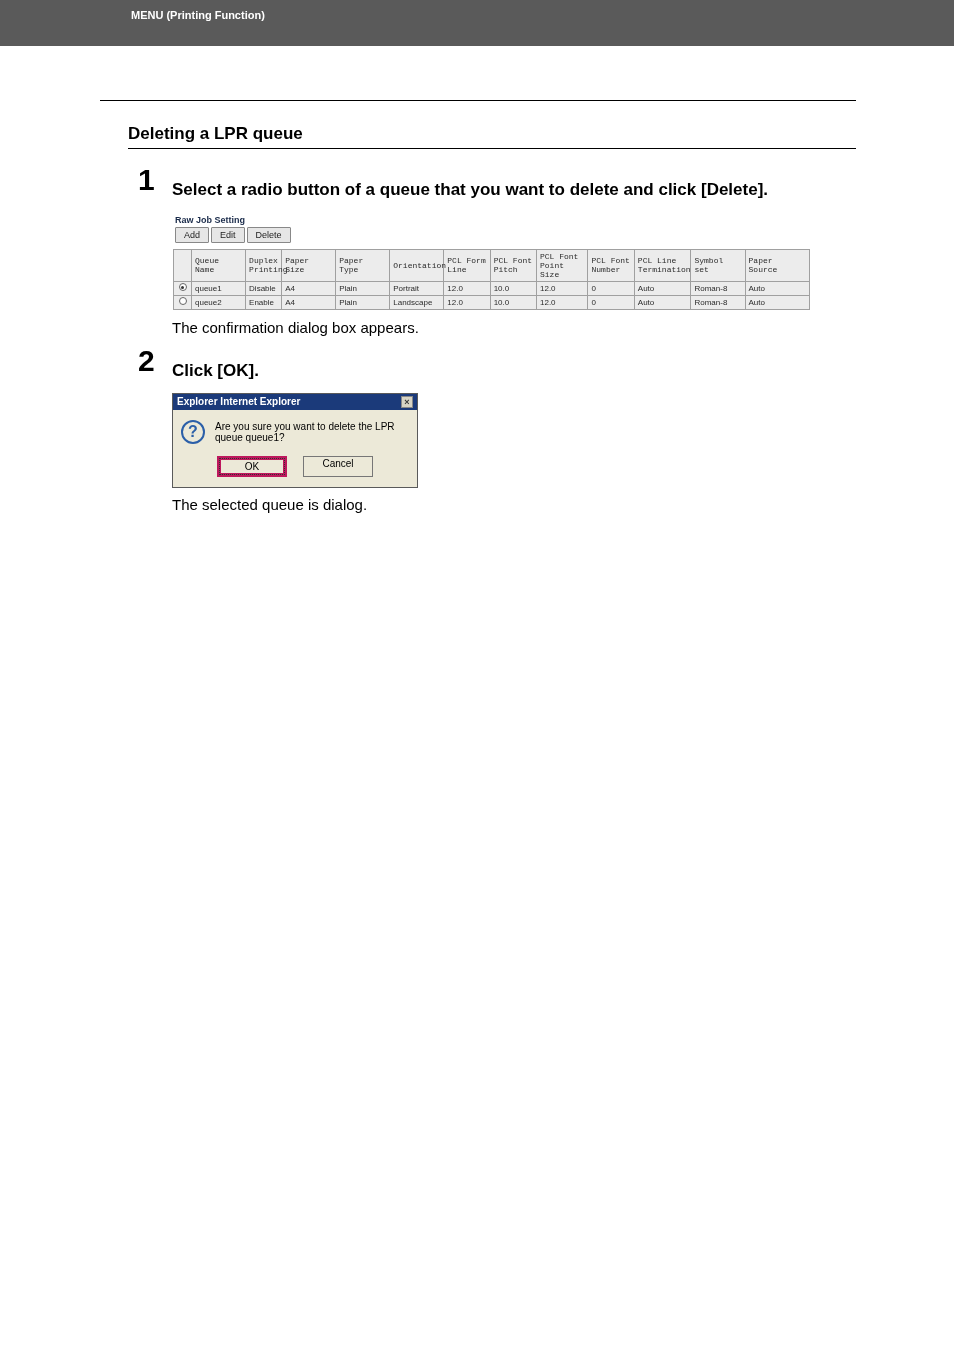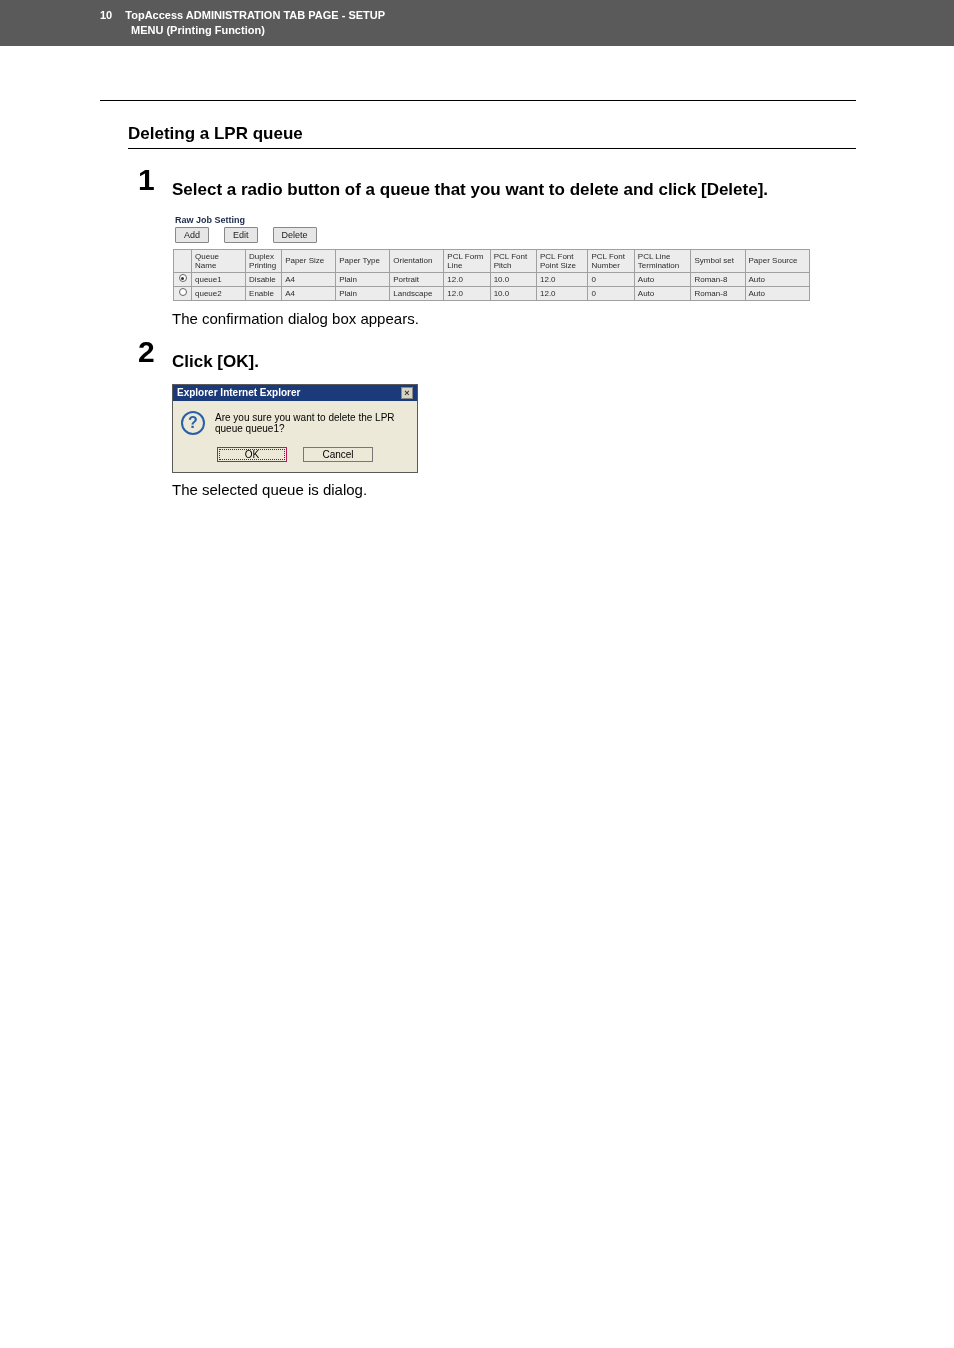--- a/index.html
+++ b/index.html
@@ -15,28 +15,28 @@
   .section-hr { width: 100%; height: 0; border-top: 1.5px solid #000; margin-top: 4px; }
   .step { display: flex; margin-top: 16px; }
   .step .num { font-size: 30px; font-weight: bold; width: 44px; flex: 0 0 44px; line-height: 1; padding-left: 10px; }
   .step .body { flex: 1 1 auto; }
   .step-title { font-size: 17px; font-weight: bold; margin-top: 14px; line-height: 1.35; }
   .caption { font-size: 15px; margin-top: 8px; }
 
   
   .rawjob { margin-top: 10px; background: #fff; border: 1px solid #fff; }
   .rawjob-title { font-size: 9px; font-weight: bold; color: #1a2b4a; padding: 2px 2px; }
-  .btnrow { display: flex; gap: 15px; padding: 0 2px 6px 2px; }
+  .btnrow { display: flex; gap: 2px; padding: 0 2px 6px 2px; }
   .btnrow .ui-btn {
     font-size: 9px; padding: 2px 8px; background: #e6e6e6; border: 1px solid #888;
     border-radius: 1px; cursor: pointer; color: #222;
   }
   .qtable { border-collapse: collapse; width: 637px; font-size: 8px; color: #2b2b2b; table-layout: fixed; }
   .qtable th, .qtable td { border: 1px solid #a0a0a0; padding: 2px 3px; text-align: left; background: #ececec; vertical-align: middle; }
-  .qtable th { font-weight: normal; }
+  .qtable th { font-weight: normal; font-family: Liberation Mono, monospace; }
   .qtable .radio-cell { width: 14px; text-align: center; padding: 1px; }
   .qtable .radio-dot { display:inline-block; width:8px; height:8px; border:1px solid #666; border-radius:50%; background:#fff; position:relative; }
   .qtable .radio-dot.selected::after { content:''; position:absolute; left:1.5px; top:1.5px; width:3px; height:3px; background:#333; border-radius:50%; }
   .qtable th:nth-child(2),.qtable td:nth-child(2){width:42px;}
   .qtable th:nth-child(3),.qtable td:nth-child(3){width:28px;}
   .qtable th:nth-child(4),.qtable td:nth-child(4){width:42px;}
   .qtable th:nth-child(5),.qtable td:nth-child(5){width:42px;}
   .qtable th:nth-child(6),.qtable td:nth-child(6){width:42px;}
   .qtable th:nth-child(7),.qtable td:nth-child(7){width:36px;}
   .qtable th:nth-child(8),.qtable td:nth-child(8){width:36px;}
@@ -49,35 +49,31 @@
   
   .dialog { width: 246px; margin-top: 10px; border: 1px solid #5a5a5a; background: #ece9d8; font-size: 10px; }
   .dialog-title { background: #1b3a7a; color: #fff; font-weight: bold; font-size: 10px; padding: 2px 4px; display:flex; justify-content:space-between; align-items:center; }
   .dialog-title .close { width:12px; height:12px; background:#d8d4c4; border:1px solid #888; color:#333; font-size:9px; line-height:10px; text-align:center; }
   .dialog-body { padding: 10px 8px 4px 8px; display:flex; align-items:center; gap:10px; }
   .dialog-icon { width:24px; height:24px; border:2px solid #2b5fa8; border-radius:50%; position:relative; flex:0 0 24px; }
   .dialog-icon::after { content:'?'; position:absolute; left:0; right:0; text-align:center; top:1px; color:#2b5fa8; font-weight:bold; font-size:16px; }
   .dialog-msg { font-size: 10px; color:#000; }
   .dialog-btns { display:flex; justify-content:center; gap:16px; padding: 8px 0 10px 0; }
   .dialog-btns .dlg-btn { width:70px; padding:1px 0; font-size:10px; text-align:center; background:#ece9d8; border:1px solid #777; cursor:pointer; }
-  .dialog-btns .dlg-btn.ok { outline: 1px dotted #333; outline-offset: -3px; border:1px solid #be185d; }
+  .dialog-btns .dlg-btn.ok { outline: 1px dotted #333; outline-offset: -3px; border:4px solid #be185d; }
 
   .footer { position: absolute; left: 100px; right: 98px; bottom: 34px; }
   .footer-hr { width:100%; border-top:1px solid #000; height:0; }
   .footer-text { font-size: 15px; margin-top: 6px; }
 </style>
 </head>
 <body>
 
 <div class="page">
   <div class="header-band">
-    <div>
-      <span class="chapter-no">10</span>
-      <span class="chapter-title">TopAccess ADMINISTRATION TAB PAGE - SETUP</span>
-    </div>
     <div class="header-sub">MENU (Printing Function)</div>
   </div>
 
   <div class="top-hr"></div>
 
   <div class="content">
     <div class="section-title">Deleting a LPR queue</div>
     <div class="section-hr"></div>
 
     <div class="step">

